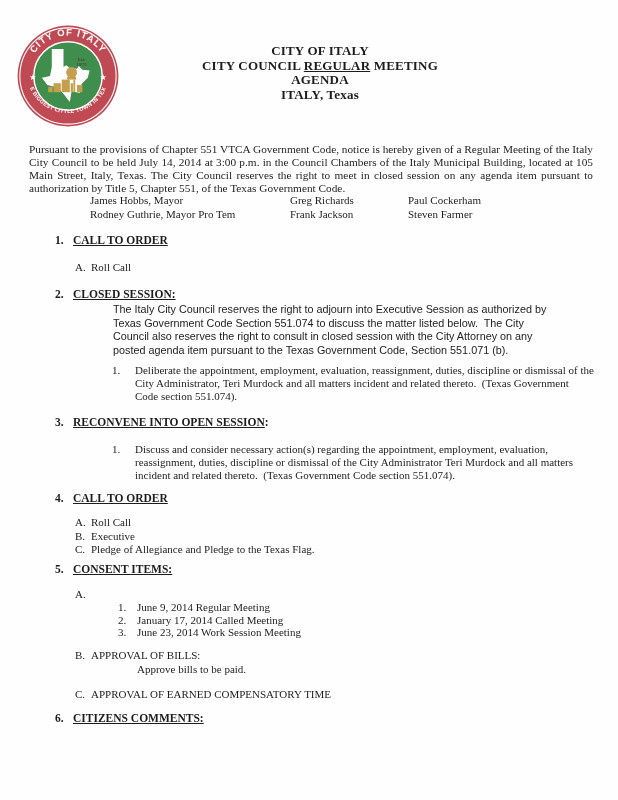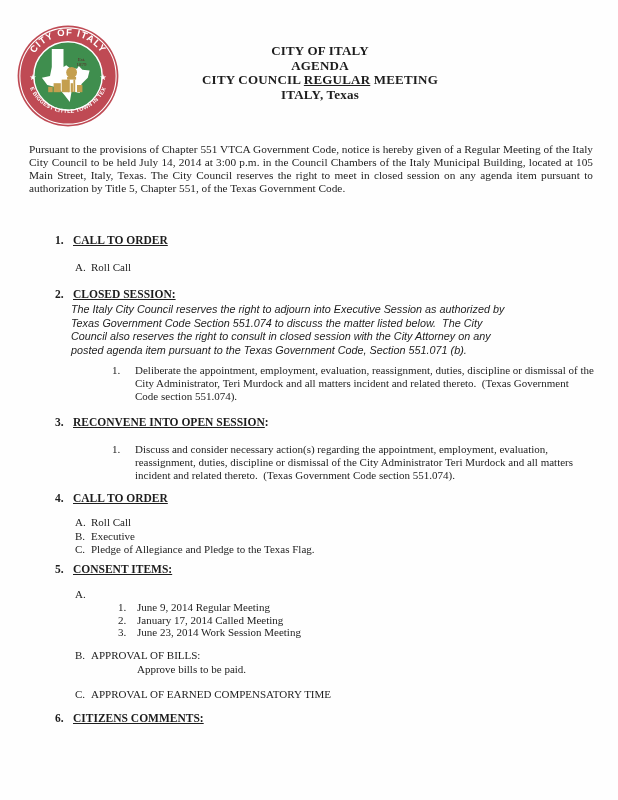--- a/index.html
+++ b/index.html
@@ -43,23 +43,23 @@
   .agenda{position:absolute;top:234px;left:55px;width:537px;font-size:11px;}
   .sec-h{display:flex;font-weight:bold;font-size:11.5px;line-height:13px;}
   .sec-h .num{width:18px;flex:none;}
   .sec-h .t{text-decoration:underline;text-decoration-thickness:1.2px;}
   .sec-h .aft{text-decoration:none;}
 
   .letter-row{display:flex;margin-left:20px;line-height:13.2px;white-space:pre-wrap;}
   .letter-row .ltr{width:16px;flex:none;}
 
   .note{
-    margin-left:16px;width:434px;
+    margin-left:58px;width:434px;
     font-family:"Liberation Sans","DejaVu Sans",sans-serif;
-    font-style:italic;font-size:10.8px;line-height:13.5px;
+    font-size:10.8px;line-height:13.5px;
     white-space:pre-wrap;
   }
 
   .num-item{display:flex;margin-left:57px;width:482px;line-height:12.7px;white-space:pre-wrap;}
   .num-item .inum{width:23px;flex:none;}
 
   .minute-row{display:flex;margin-left:63px;line-height:12.4px;}
   .minute-row .mnum{width:19px;flex:none;}
 
   .sub-line{margin-left:82px;line-height:13px;}
@@ -106,27 +106,41 @@
     </text>
     <text font-size="6" font-weight="bold" fill="#ffffff" letter-spacing="0.4" font-family="Liberation Sans, sans-serif">
       <textPath href="#botArc" startOffset="50%" text-anchor="middle">THE BIGGEST LITTLE TOWN IN TEXAS</textPath>
     </text>
     <text x="21" y="64.5" font-size="9" fill="#ffffff" text-anchor="middle">★</text>
     <text x="99" y="64.5" font-size="9" fill="#ffffff" text-anchor="middle">★</text>
   </svg>
 
   <div class="title-block">
     <div>CITY OF ITALY</div>
+    <div><span>CITY COUNCIL </span><span class="u">REGULAR</span><span> MEETING</span></div>
     <div>AGENDA</div>
-    <div><span>CITY COUNCIL </span><span class="u">REGULAR</span><span> MEETING</span></div>
     <div>ITALY, Texas</div>
   </div>
 
   <p class="notice">Pursuant to the provisions of Chapter 551 VTCA Government Code, notice is hereby given of a Regular Meeting of the Italy City Council to be held July 14, 2014 at 3:00 p.m. in the Council Chambers of the Italy Municipal Building, located at 105 Main Street, Italy, Texas.  The City Council reserves the right to meet in closed session on any agenda item pursuant to authorization by Title 5, Chapter 551, of the Texas Government Code.</p>
 
+  <div class="members">
+    <div class="mcol mcol1">
+      <div>James Hobbs, Mayor</div>
+      <div>Rodney Guthrie, Mayor Pro Tem</div>
+    </div>
+    <div class="mcol mcol2">
+      <div>Greg Richards</div>
+      <div>Frank Jackson</div>
+    </div>
+    <div class="mcol mcol3">
+      <div>Paul Cockerham</div>
+      <div>Steven Farmer</div>
+    </div>
+  </div>
 
   <div class="agenda">
 
     <div class="sec-h">
       <span class="num">1.</span>
         <span class="t">CALL TO ORDER</span>
         <span class="aft"></span>
     </div>
     <div class="letter-row mt14">
       <span class="ltr">A.</span><span>Roll Call</span>

